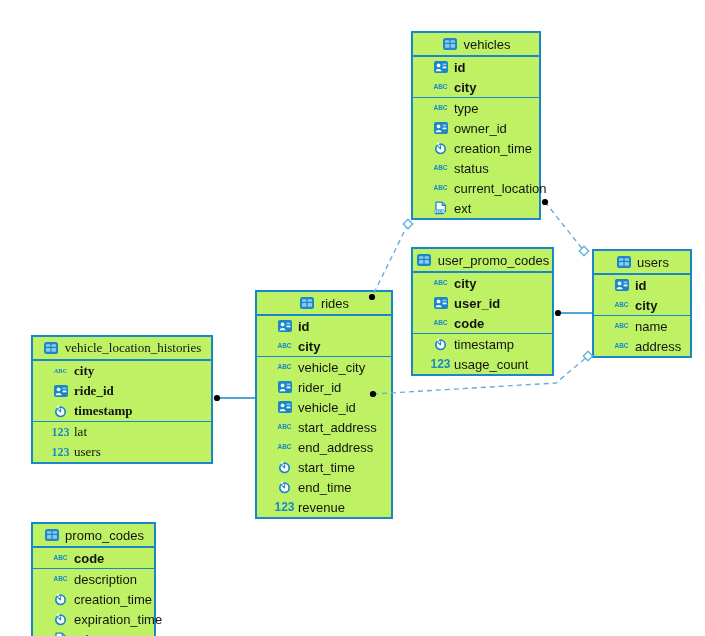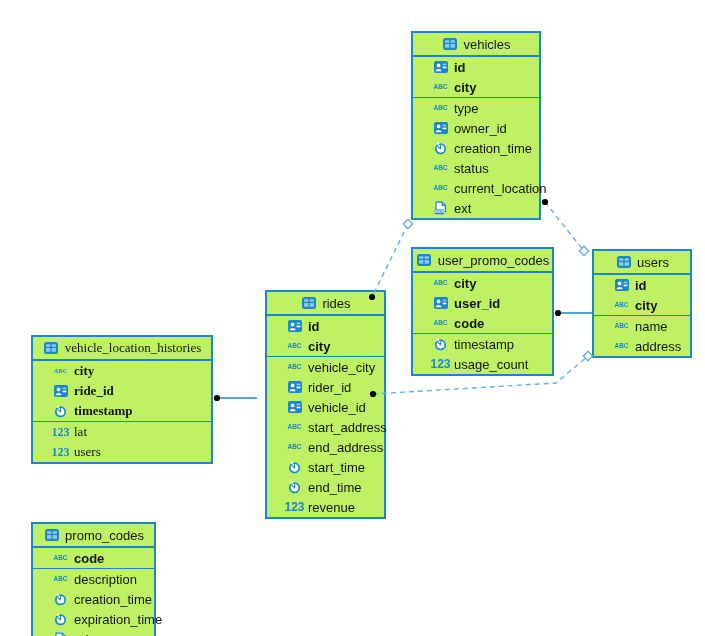--- a/index.html
+++ b/index.html
@@ -194,21 +194,21 @@
         </span>
         <span class="c-name">name</span>
       </div>
       <div class="t-row">
         <span class="c-icon">
           <span class="txt-icon abc">ABC</span>
         </span>
         <span class="c-name">address</span>
       </div>
     </div>
-    <div class="er-table" style="left: 255px; top: 290px; width: 121px; border-color: rgb(27, 135, 201); margin-left: 10px;">
+    <div class="er-table" style="left: 255px; top: 290px; width: 138px; border-color: rgb(27, 135, 201);">
       <div class="t-header">
         <span class="c-icon">
           <svg width="14" height="12" viewBox="0 0 14 12">
             <rect x="0" y="0" width="14" height="12" rx="2.5" fill="#1b87c9"></rect>
             <rect x="2" y="2.2" width="4.4" height="2.6" rx="0.5" fill="#8ec8ea"></rect>
             <rect x="7.6" y="2.2" width="4.4" height="2.6" rx="0.5" fill="#8ec8ea"></rect>
             <rect x="2" y="6" width="4.4" height="3.8" rx="0.5" fill="#8ec8ea"></rect>
             <rect x="7.6" y="6" width="4.4" height="3.8" rx="0.5" fill="#8ec8ea"></rect>
           </svg>
         </span>

